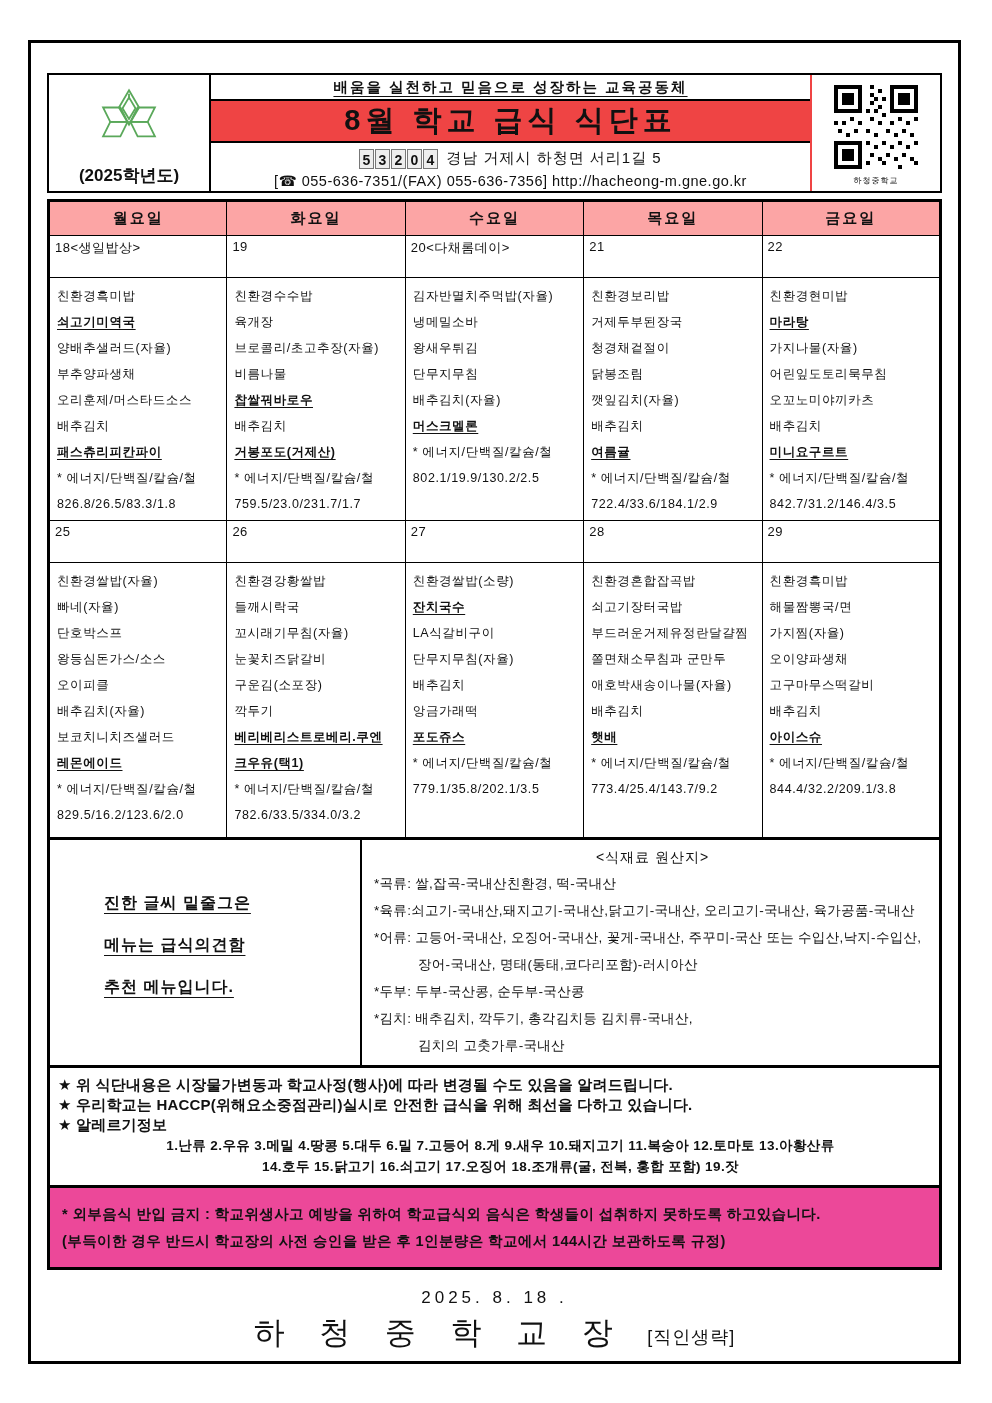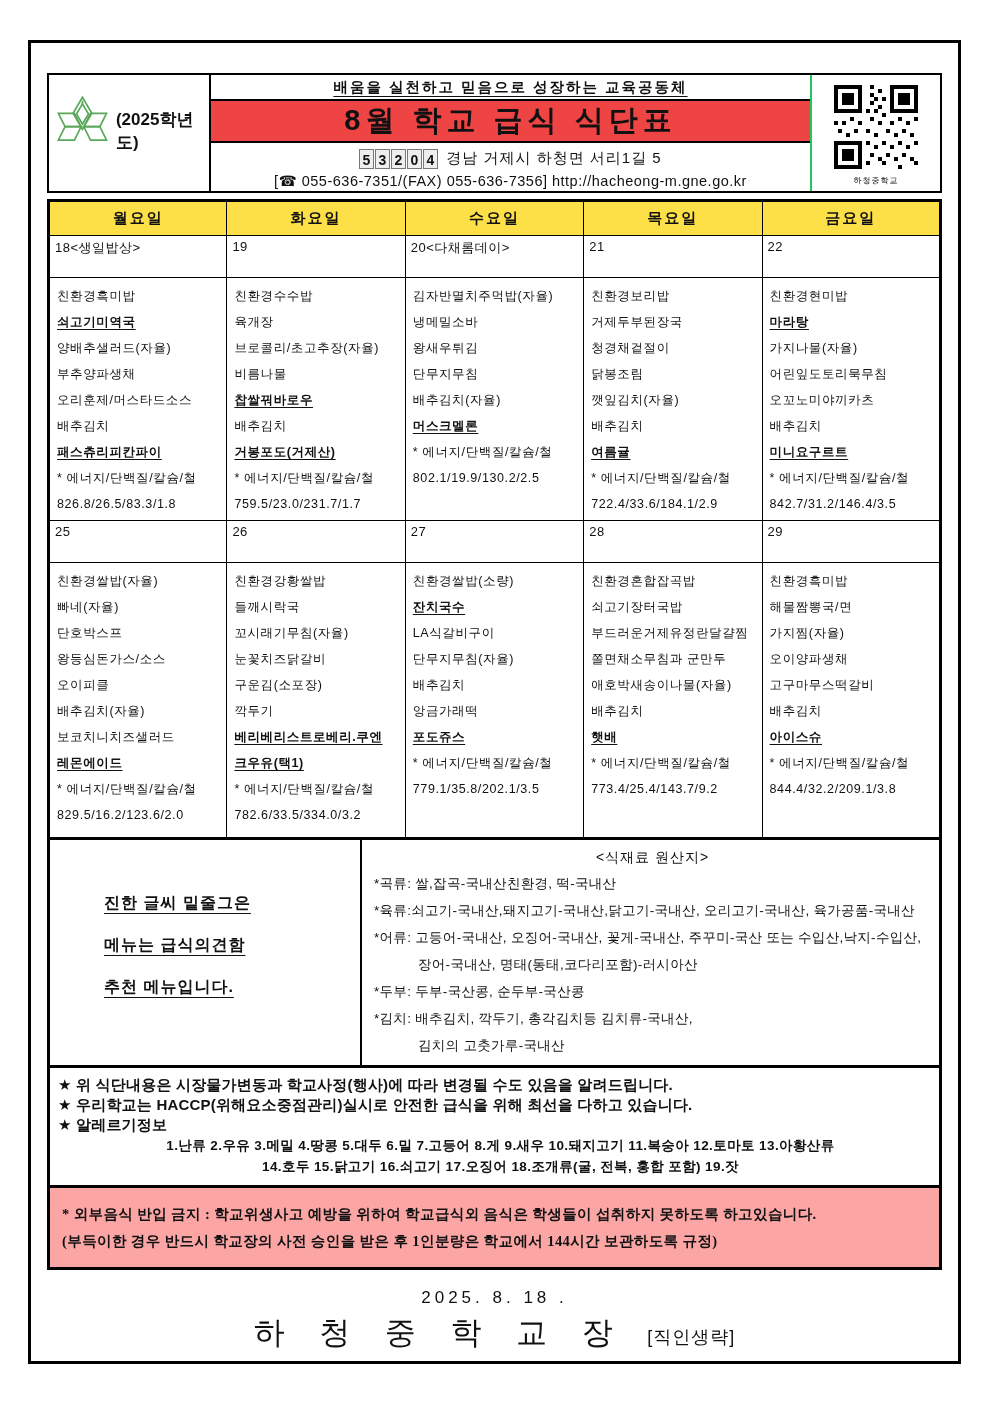--- a/index.html
+++ b/index.html
@@ -11,21 +11,21 @@
   }
   .page {
     position:absolute; left:28px; top:40px; width:933px; height:1324px;
     border:3px solid #000; background:#fff;
   }
   .content { margin:30px 16px 0 16px; }
 
   
   .hdr { display:flex; border:2px solid #000; height:120px; }
   .hdr-logo {
-    width:162px; border-right:2px solid #000; display:flex; flex-direction:row;
+    width:162px; border-right:2px solid #000; display:flex; flex-direction:column;
     align-items:center; justify-content:flex-end; padding-bottom:4px;
   }
   .hdr-logo svg { margin-bottom:14px; }
   .year { font-weight:bold; font-size:17px; letter-spacing:0px; }
   .hdr-mid { flex:1; display:flex; flex-direction:column; min-width:0; }
   .slogan {
     height:28px; display:flex; align-items:center; justify-content:center;
     font-weight:bold; font-size:14.5px; letter-spacing:2px;
     text-decoration:underline; text-underline-offset:4px;
   }
@@ -41,29 +41,29 @@
   .postal { display:inline-flex; gap:1px; }
   .postal span {
     display:inline-block; width:15px; height:20px; line-height:20px; text-align:center;
     border:1px solid #777; background:#eee; font-size:14px; font-weight:bold;
   }
   .contact-line {
     height:24px; display:flex; align-items:center; justify-content:center;
     font-size:14.5px; letter-spacing:0.5px;
   }
   .hdr-qr {
-    width:130px; border-left:2px solid #22c55e; display:flex; flex-direction:column;
+    width:130px; border-left:2px solid #ef4444; display:flex; flex-direction:column;
     align-items:center; justify-content:center;
   }
   .qr-caption { font-size:8px; margin-top:2px; letter-spacing:1px; }
 
   
   table.menu { width:100%; border-collapse:collapse; margin-top:6px; border:3px solid #000; table-layout:fixed; }
   table.menu th {
-    background:#fde047; border:1px solid #000; height:35px;
+    background:#fca5a5; border:1px solid #000; height:35px;
     font-size:15px; font-weight:bold; letter-spacing:2px;
   }
   table.menu td { border:1px solid #000; vertical-align:top; }
   tr.date-row td { height:42px; padding:3px 5px; font-size:13px; letter-spacing:0.5px;border-radius:11px; }
   tr.menu-row td { padding:5px 6px 3px 7px; }
   tr.menu-row.w0 td { height:236px; }
   tr.menu-row.w1 td { height:276px; }
   .mi { font-size:12.5px; line-height:26px; letter-spacing:0.6px; white-space:nowrap; }
   .mi.em { font-weight:bold; text-decoration:underline; text-underline-offset:3px; }
 
@@ -80,21 +80,21 @@
   .origin-title { text-align:center; font-size:14px; line-height:26px; letter-spacing:1px; }
   .origin-line { font-size:13.5px; line-height:27px; letter-spacing:0.3px; }
   .origin-line.ind { padding-left:44px; }
 
   
   .notices { border:3px solid #000; border-top:none; padding:7px 8px 8px 8px; }
   .notice-line { font-size:15px; font-weight:bold; line-height:20px; letter-spacing:0.2px; }
   .allergy-line { font-size:13.5px; font-weight:bold; line-height:21px; letter-spacing:0.4px; padding-left:12px;text-align:center; }
 
   
-  .warnbox { border:3px solid #000; border-top:none; background:#fca5a5; padding:13px 10px 12px 12px;font-family:Liberation Serif, serif; }
+  .warnbox { border:3px solid #000; border-top:none; background:#ec4899; padding:13px 10px 12px 12px; }
   .warn-line { font-size:14.5px; font-weight:bold; line-height:27px; letter-spacing:0.4px; }
 
   
   .sign { text-align:center; margin-top:18px; }
   .sign-date { font-size:17px; letter-spacing:4px; }
   .sign-principal { font-size:31px; letter-spacing:13px; margin-top:4px; }
   .sign-stamp { font-size:18px; letter-spacing:1px; }
 </style>
 </head>
 <body>

